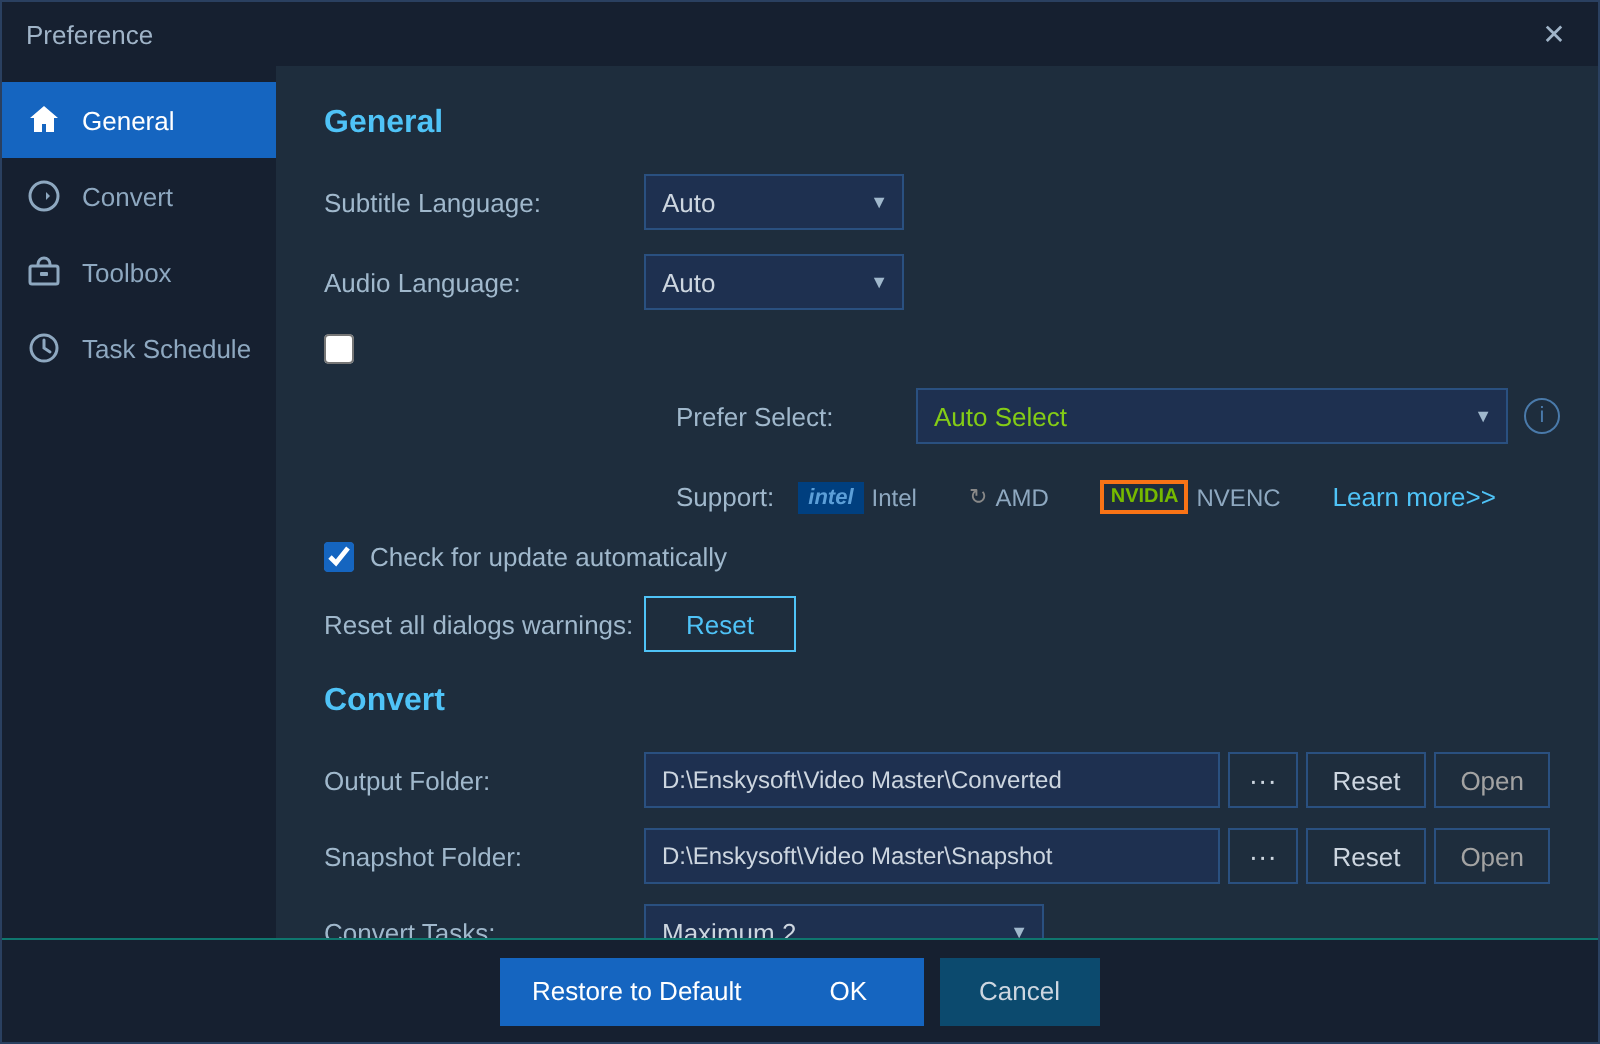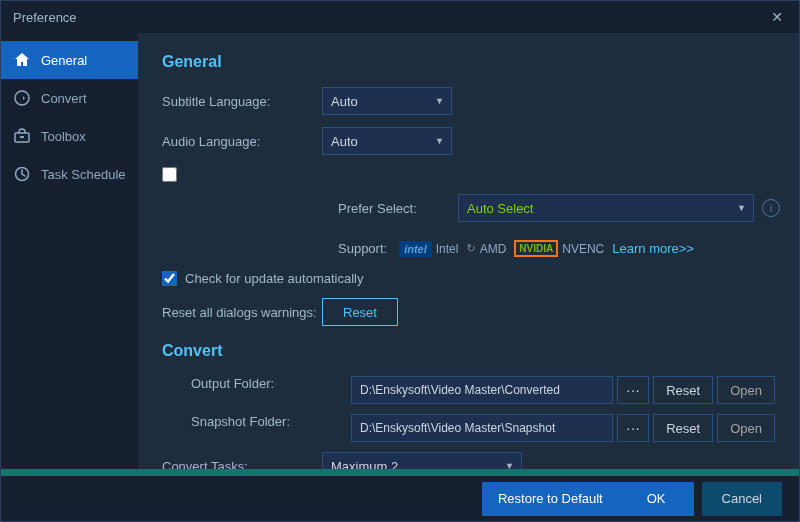--- a/index.html
+++ b/index.html
@@ -174,21 +174,21 @@
 
     .support-label {
       color: #a0b8cc;
       font-size: 13px;
       margin-right: 12px;
     }
 
     .support-badges {
       display: flex;
       align-items: center;
-      gap: 8px;
+      gap: 26px;
     }
 
     .badge {
       display: flex;
       align-items: center;
       gap: 4px;
       color: #8ea8c0;
       font-size: 12px;
     }
 
@@ -214,23 +214,22 @@
       font-size: 13px;
       height: 28px;
     }
 
     .convert-section {
       margin-top: 4px;
     }
 
     .path-row {
       display: flex;
-      align-items: flex-start;
+      align-items: center;
       margin-bottom: 10px;
-      margin-left: 29px;
     }
 
     .path-input {
       background: #1e3050;
       border: 1px solid #2a5080;
       color: #cdd6e0;
       padding: 4px 8px;
       font-size: 12px;
       width: 290px;
       height: 28px;
@@ -297,23 +296,23 @@
       -webkit-appearance: none;
       cursor: pointer;
     }
 
     
     .bottom-bar {
       background: #162030;
       height: 52px;
       display: flex;
       align-items: center;
-      justify-content: flex-end;
-      padding: 0 17px;
-      border-top: 7px solid #0f766e;
+      justify-content: center;
+      padding: 0 32px;
+      border-top: 1px solid #0f766e;
       flex-shrink: 0;
     }
 
     .restore-btn {
       background: #1565c0;
       border: none;
       color: #fff;
       padding: 8px 16px;
       cursor: pointer;
       font-size: 13px;

